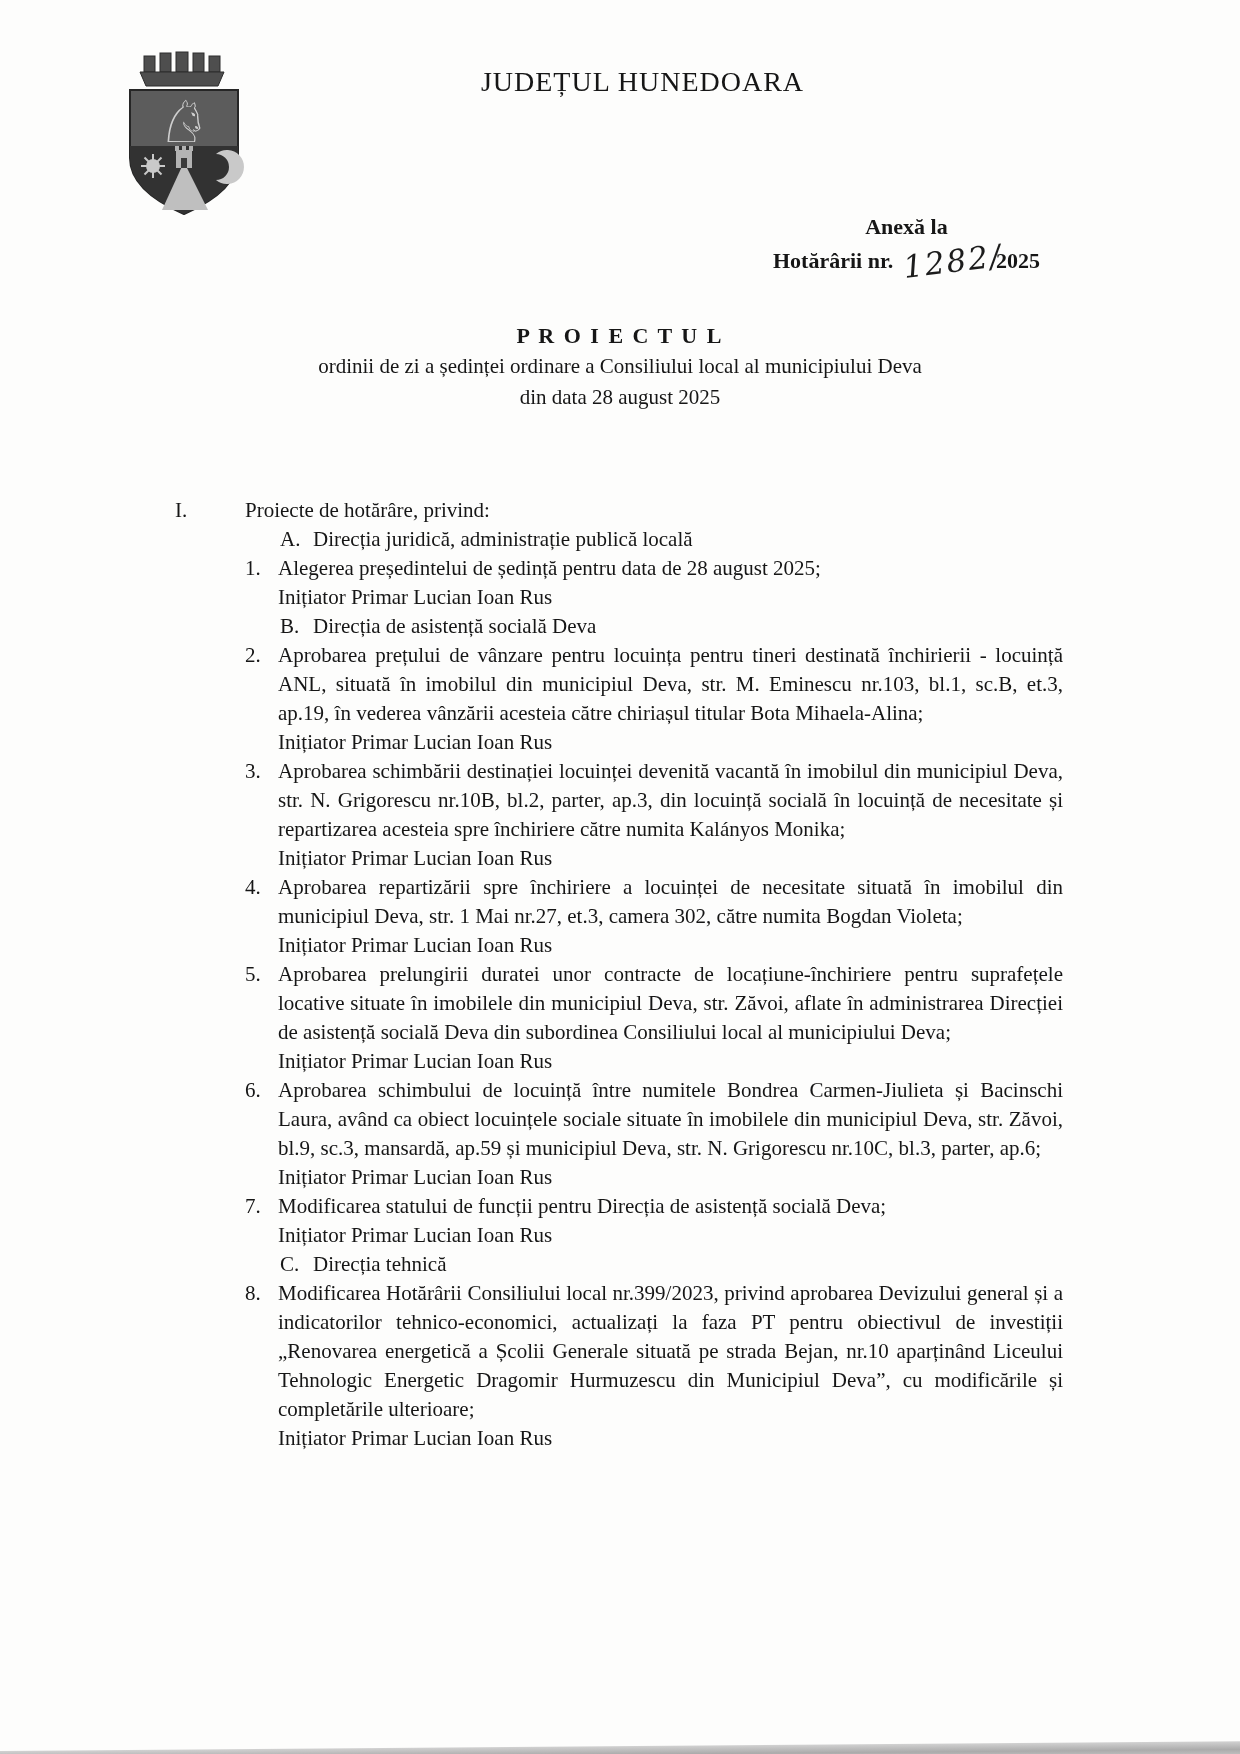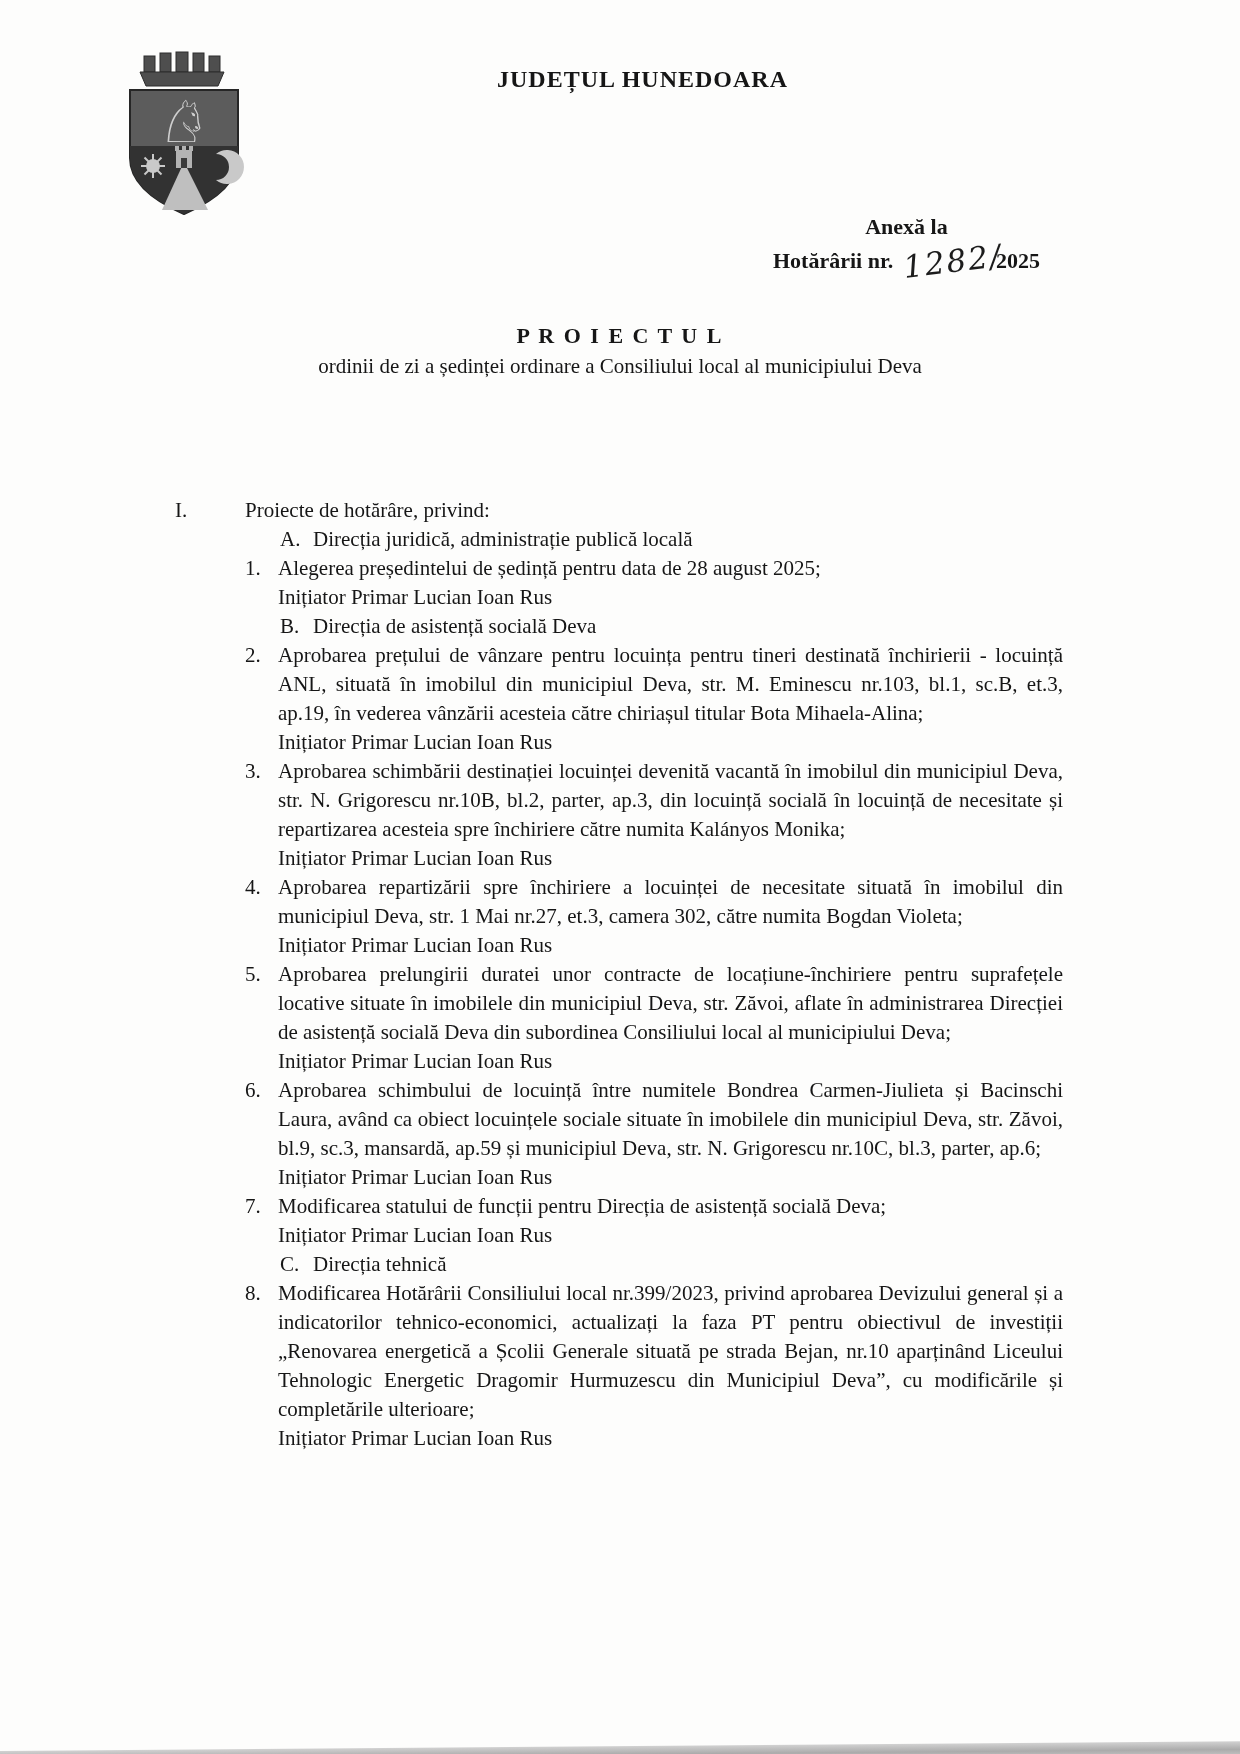--- a/index.html
+++ b/index.html
@@ -10,21 +10,21 @@
     margin:0 auto;
     background:#fdfdfc;
     overflow:hidden;
     font-family:"Liberation Serif","DejaVu Serif",serif;
     color:#161616;
   }
   
   .coa { position:absolute; left:120px; top:50px; width:128px; height:168px; }
   
   .hdr { position:absolute; top:66px; left:0; right:0; padding-left:45px; text-align:center; }
-  .hdr .h1 { font-size:24px; font-weight:bold; letter-spacing:1px; }
+  .hdr .h1 { font-size:28px; font-weight:normal; letter-spacing:1px; }
   .hdr .h2 { font-size:24px; font-weight:bold; letter-spacing:1px; margin-top:22px; }
   
   .annex { position:absolute; top:212px; right:200px; text-align:center; font-size:22px; font-weight:bold; line-height:30px; }
   .annex .l2 { white-space:nowrap; }
   .hand {
     display:inline-block; font-family:"DejaVu Serif",serif; font-style:italic; font-weight:400;
     font-size:31px; letter-spacing:2px; transform:rotate(-7deg); position:relative; top:4px;
     margin:0 -6px 0 4px; color:#1c1c1c;
   }
   
@@ -104,20 +104,21 @@
     <div class="l1">Anexă la</div>
     <div class="l2">
       <span>Hotărârii nr.</span>
       <span class="hand">1282/</span><span>2025</span>
     </div>
   </div>
 
   <div class="doctitle">
     <div class="t1">P R O I E C T U L</div>
     <div class="t2">ordinii de zi a ședinței ordinare a Consiliului local al municipiului Deva</div>
+    <div class="t3">din data 28 august 2025</div>
   </div>
 
   <div class="agenda">
     <div class="agenda-head">
       <span class="roman">I.</span>
       <span class="head-text">Proiecte de hotărâre, privind:</span>
     </div>
     <div class="entries">
         <div class="section"><span class="sec-letter">A.</span><span class="sec-label">Direcția juridică, administrație publică locală</span></div>
         <div class="item">

